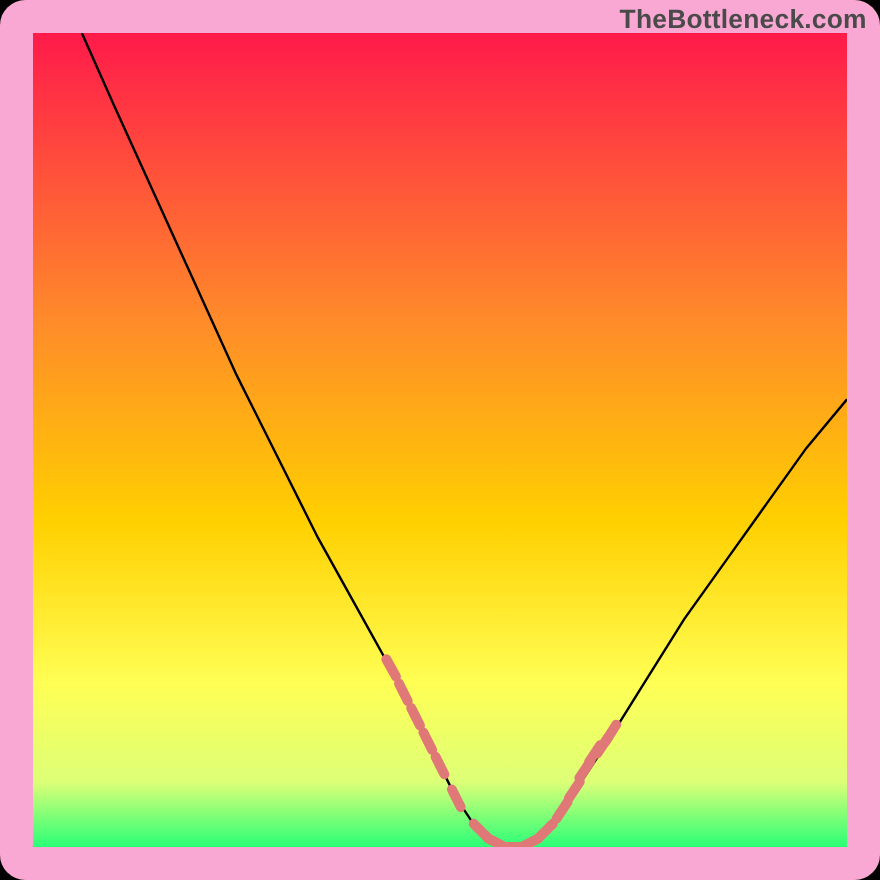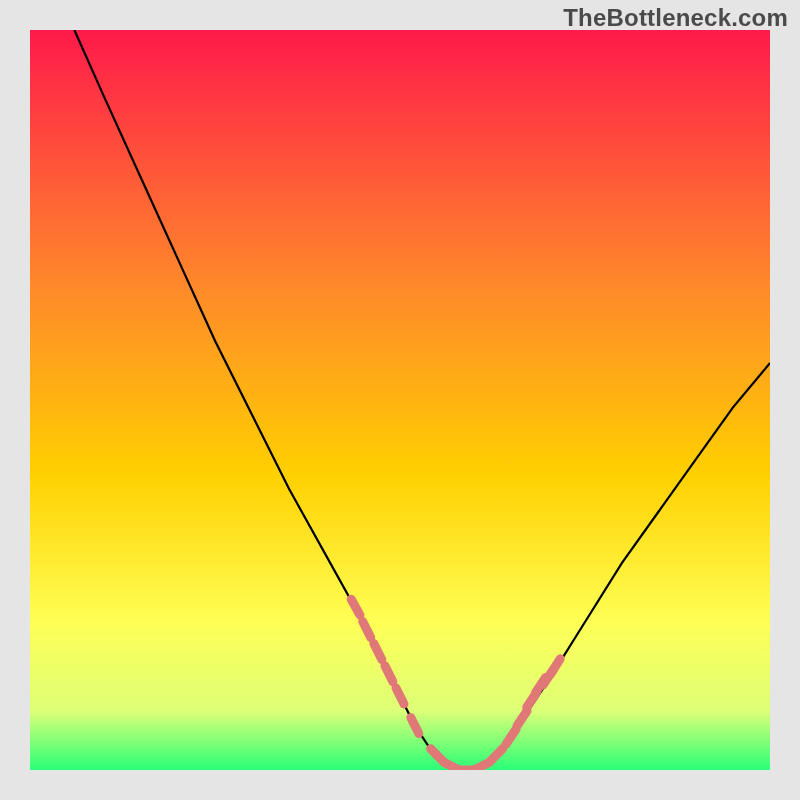--- a/index.html
+++ b/index.html
@@ -8,21 +8,22 @@
     background: #000;
     width: 800px;
     height: 800px;
     overflow: hidden;
     font-family: Arial, Helvetica, sans-serif;
   }
   .frame {
     position: relative;
     width: 800px;
     height: 800px;
-    background: #e5e5e5;
+    background: #f9a8d4;
+    border-radius: 23px;
   }
   .watermark {
     position: absolute;
     top: 4px;
     right: 12px;
     color: #4a4a4a;
     font-size: 24px;
     font-weight: 600;
     letter-spacing: 0.2px;
     z-index: 5;

